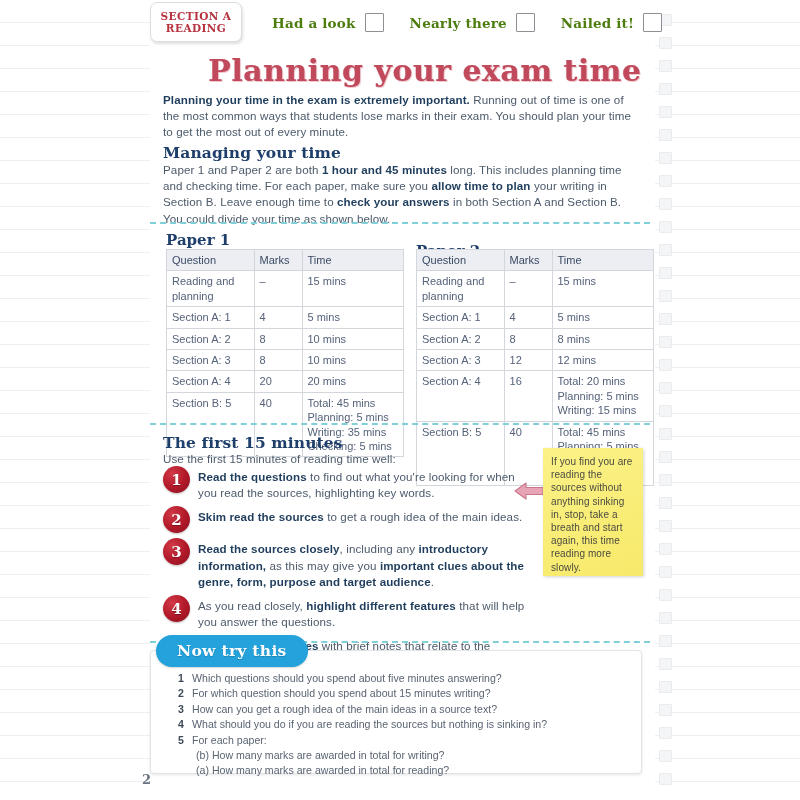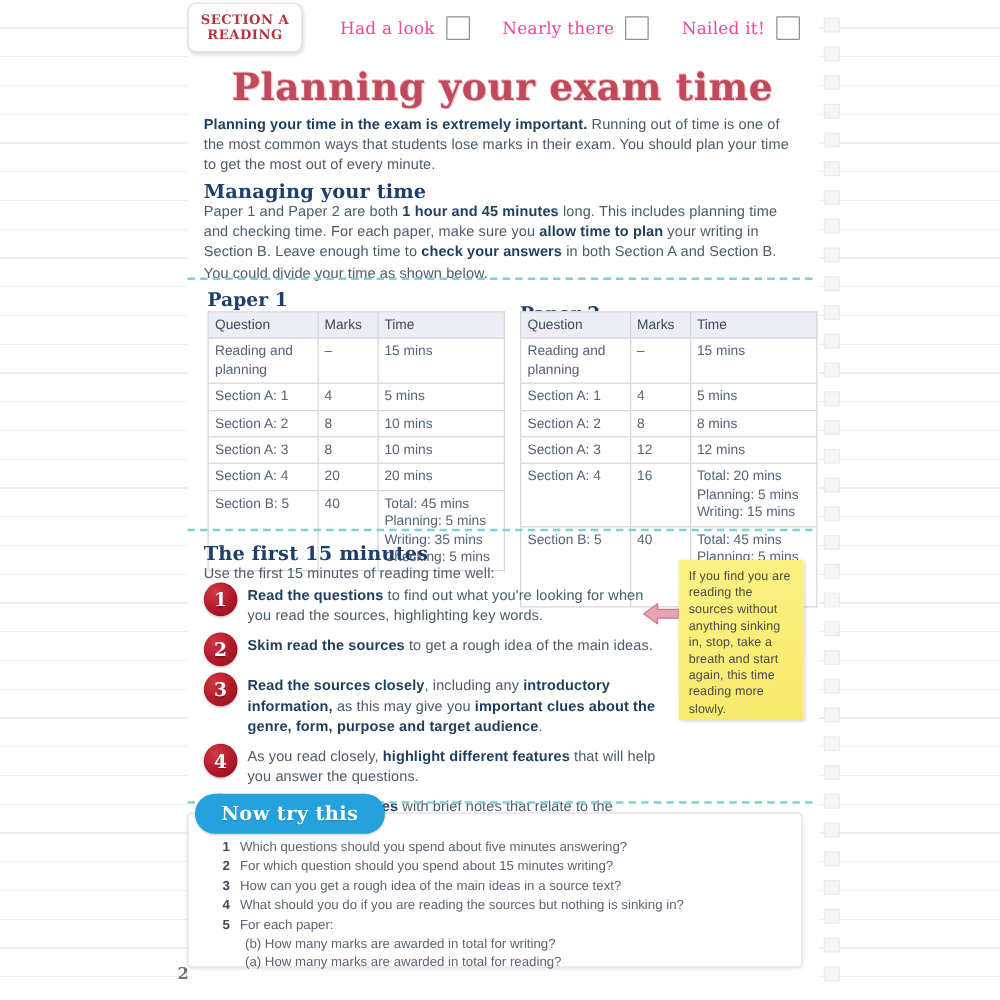--- a/index.html
+++ b/index.html
@@ -88,37 +88,37 @@
   .progress {
     position: absolute;
     left: 272px; top: 13px;
     display: flex; align-items: center;
     gap: 0;
   }
   .prog-item { display: flex; align-items: center; margin-right: 26px; }
   .prog-item:last-child { margin-right: 5px; }
   .prog-label {
     font-family: "DejaVu Serif", serif;
-    font-weight: normal;
+    font-weight: bold;
     font-size: 13.5px;
-    color: #ec4899;
+    color: #4d7c0f;
     letter-spacing: 0.2px;
   }
   .prog-box {
     width: 19px; height: 19px;
     border: 1px solid #8d8f94;
     background: #fff;
     margin-left: 9px;
     border-radius: 1px;
   }
 
   
   .main-title {
     position: absolute;
-    left: 182px; top: 53px;
+    left: 205px; top: 53px;
     width: 440px;
     text-align: center;
     font-family: "DejaVu Serif", serif;
     font-weight: bold;
     font-size: 30px;
     letter-spacing: 0.5px;
     color: #c04a5b;
     text-shadow: 1px 1px 0 #f0c9cf, -0.5px -0.5px 0 #e8b9c1;
   }
 

